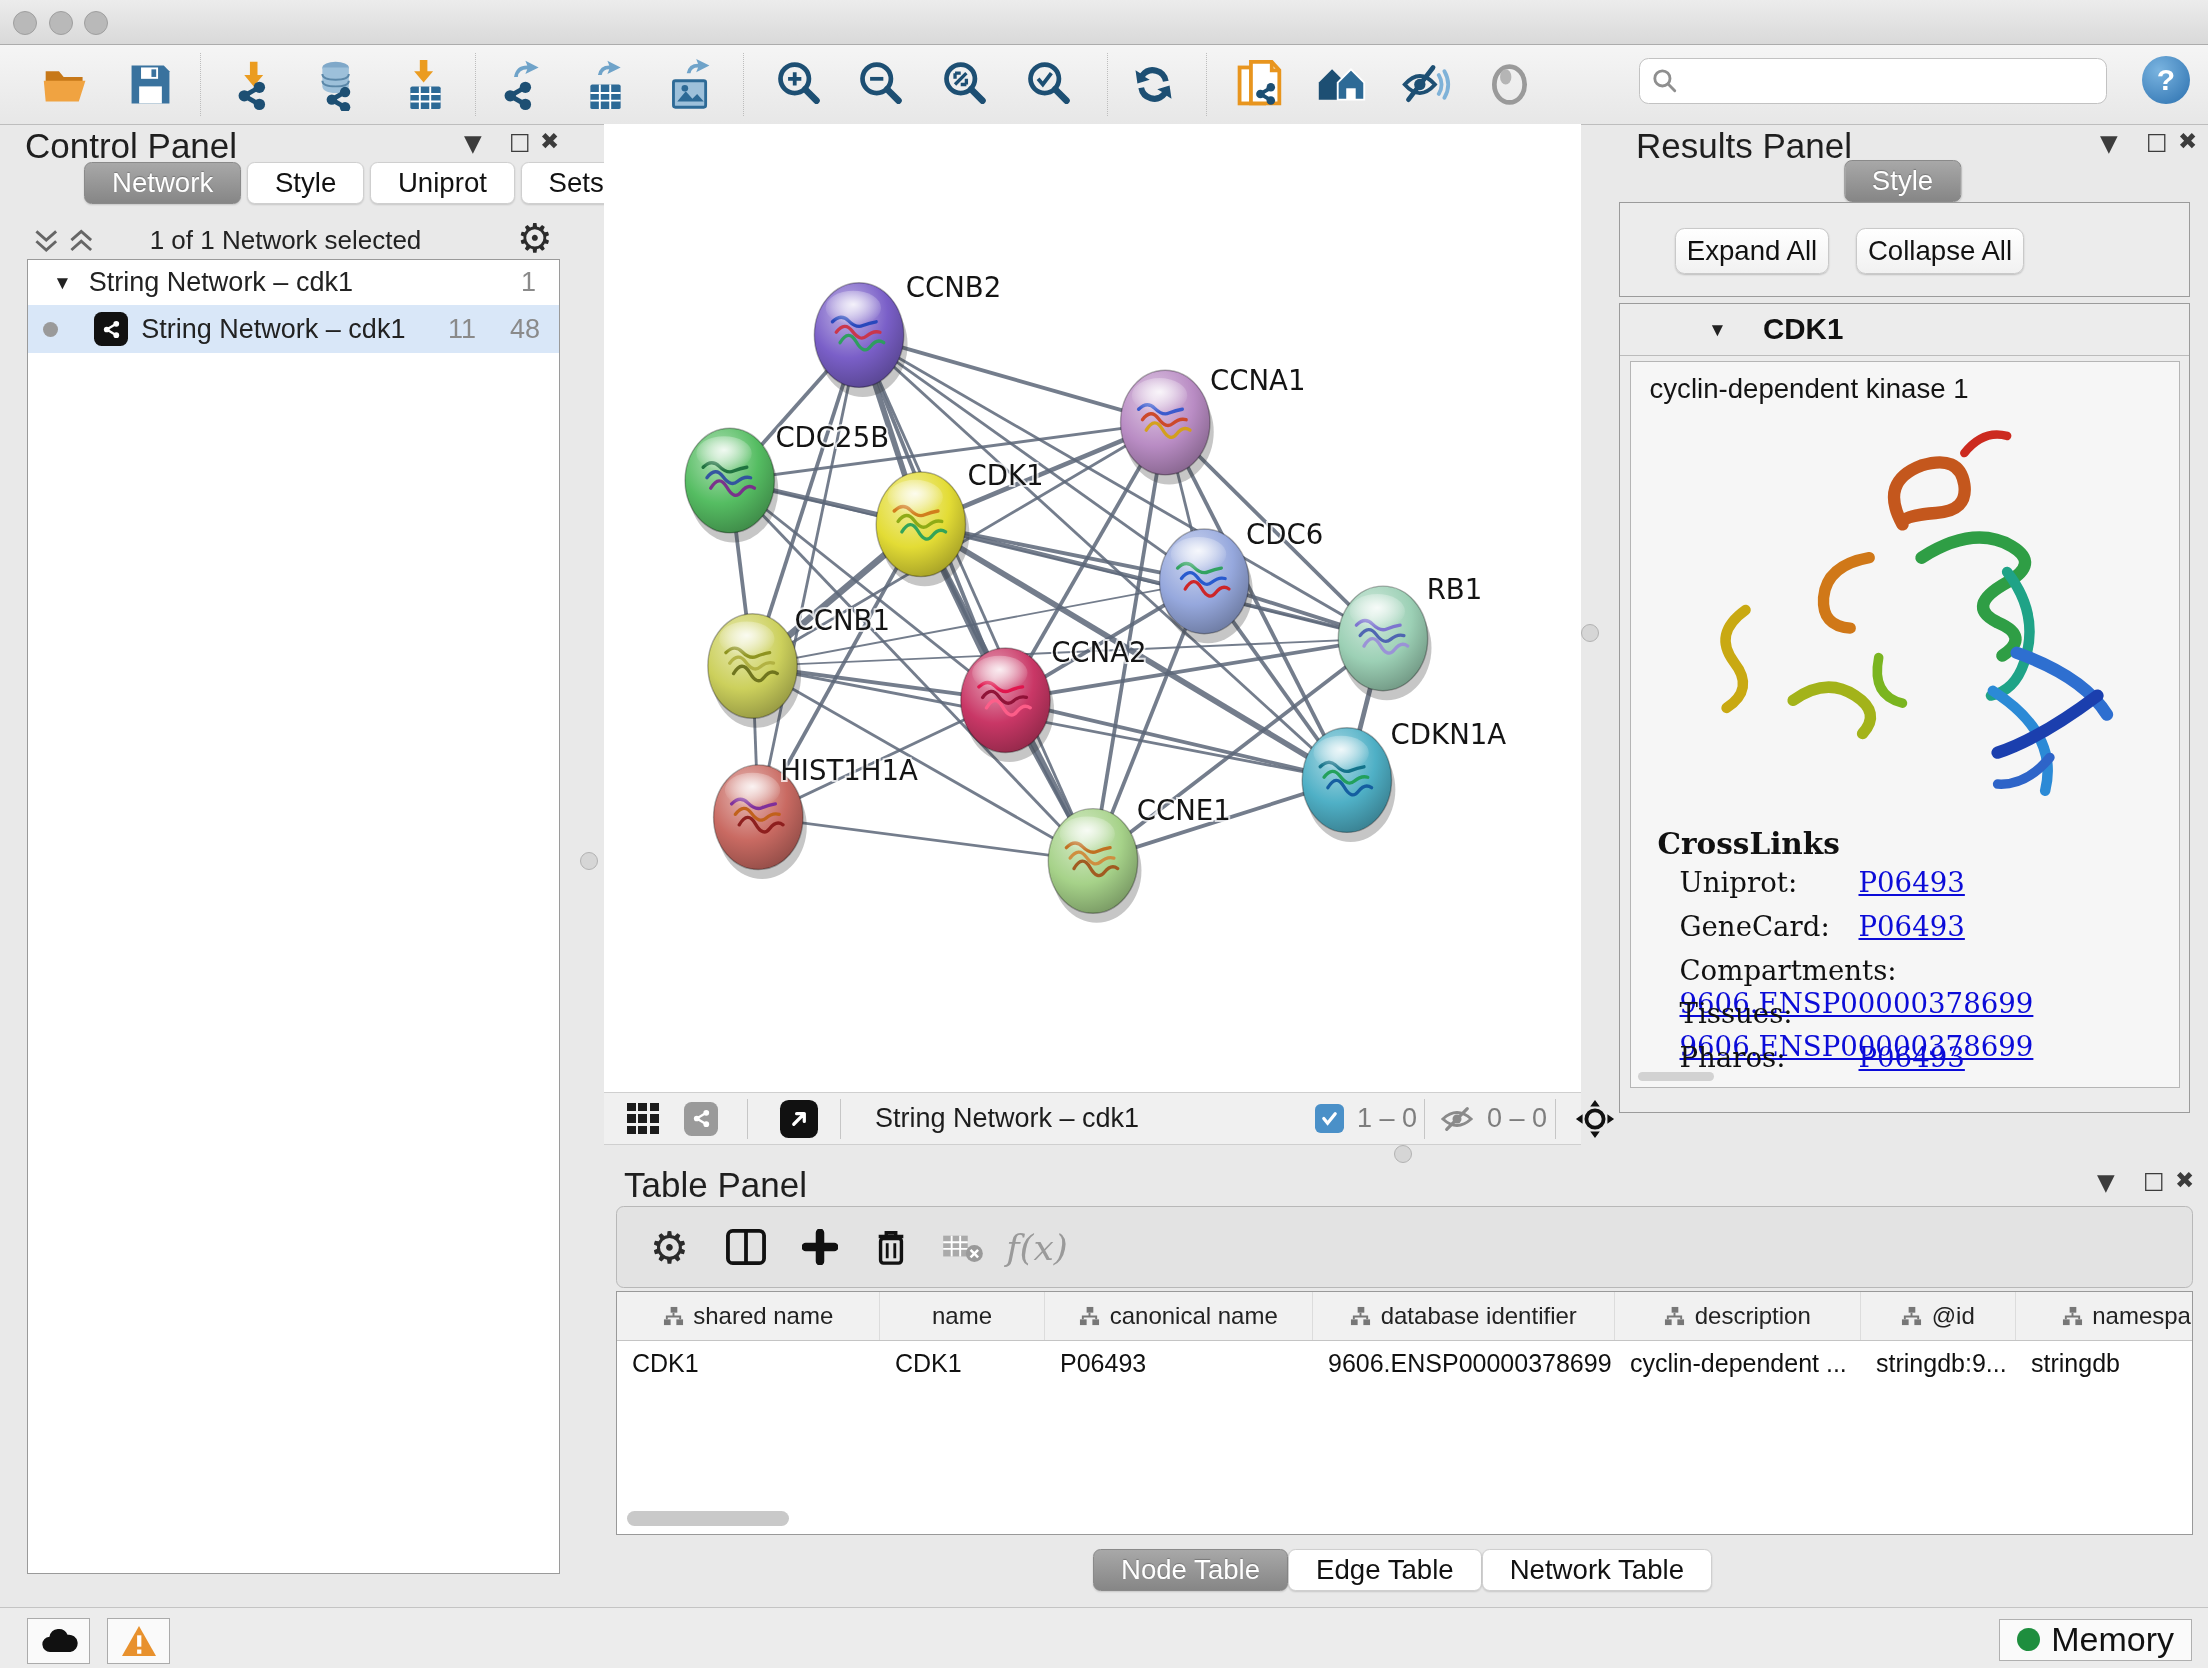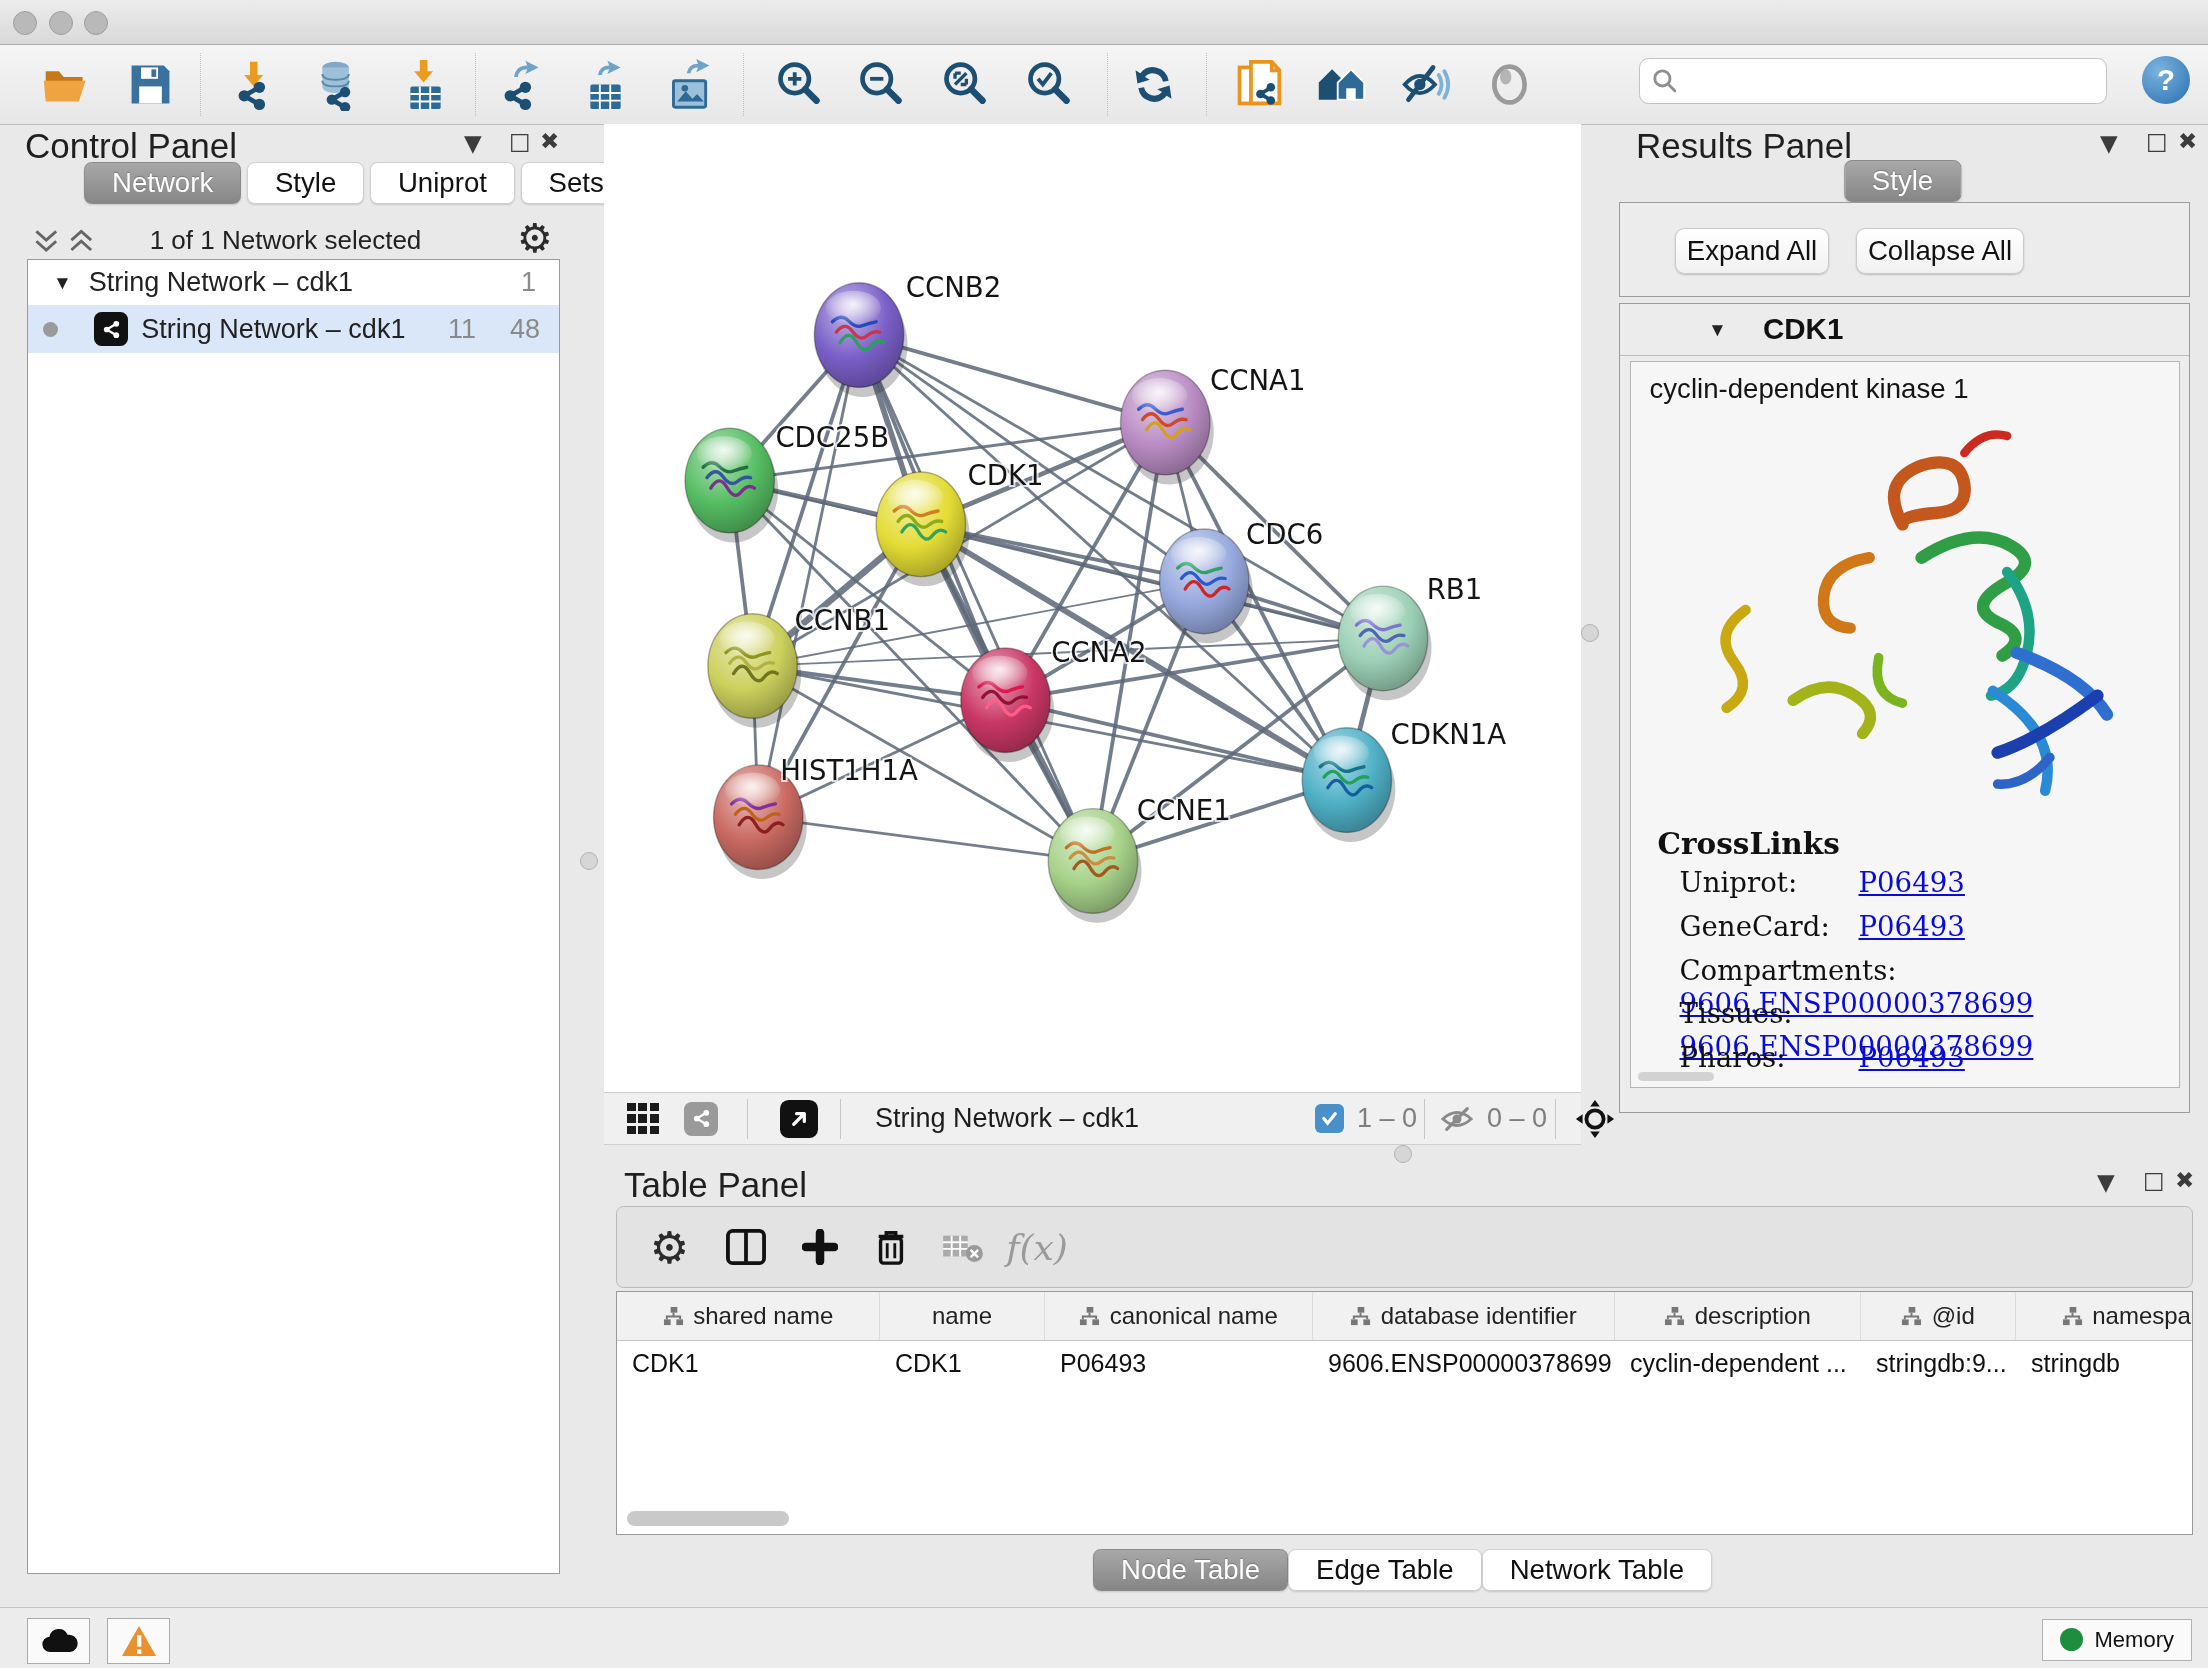--- a/index.html
+++ b/index.html
@@ -72,21 +72,21 @@
     border-right:1.9px solid #dcdcdc;box-sizing:border-box;flex:0 0 auto;overflow:hidden;white-space:nowrap;}
   .trowdata{display:flex;height:44px;align-items:center;}
   .td{font-size:25px;color:#111;padding-left:15px;box-sizing:border-box;flex:0 0 auto;overflow:hidden;white-space:nowrap;}
   .hthumb{position:absolute;left:9.5px;bottom:7.6px;width:162px;height:15px;background:#c9c9c9;border-radius:7.6px;}
   .btabs{position:absolute;top:386px;left:0;width:100%;display:flex;justify-content:center;}
   
   .statusbar{position:absolute;left:0;top:1607px;width:100%;height:61px;background:#ececec;border-top:1.9px solid #c4c4c4;}
   .sbtn{position:absolute;top:9.5px;width:61px;height:44px;background:#fafafa;border:1.9px solid #ababab;
     display:flex;align-items:center;justify-content:center;}
   .membtn{position:absolute;right:16px;top:10.5px;height:40px;padding:0 17px;background:#fafafa;
-    border:1.9px solid #b0b0b0;display:flex;align-items:center;gap:11.4px;font-size:22px;color:#111;}
+    border:1.9px solid #b0b0b0;display:flex;align-items:center;gap:11.4px;font-size:34px;color:#111;}
   .memdot{width:23px;height:23px;border-radius:50%;background:#1e8e3e;}
   svg{display:block;}
   .icon-fx{font-family:"DejaVu Serif",serif;font-style:italic;font-size:36px;color:#9a9a9a;}
   .gearglyph{font-family:"DejaVu Sans",sans-serif;color:#2b2b2b;}
 </style>
 </head>
 <body>
 
 <div class="app">
 

